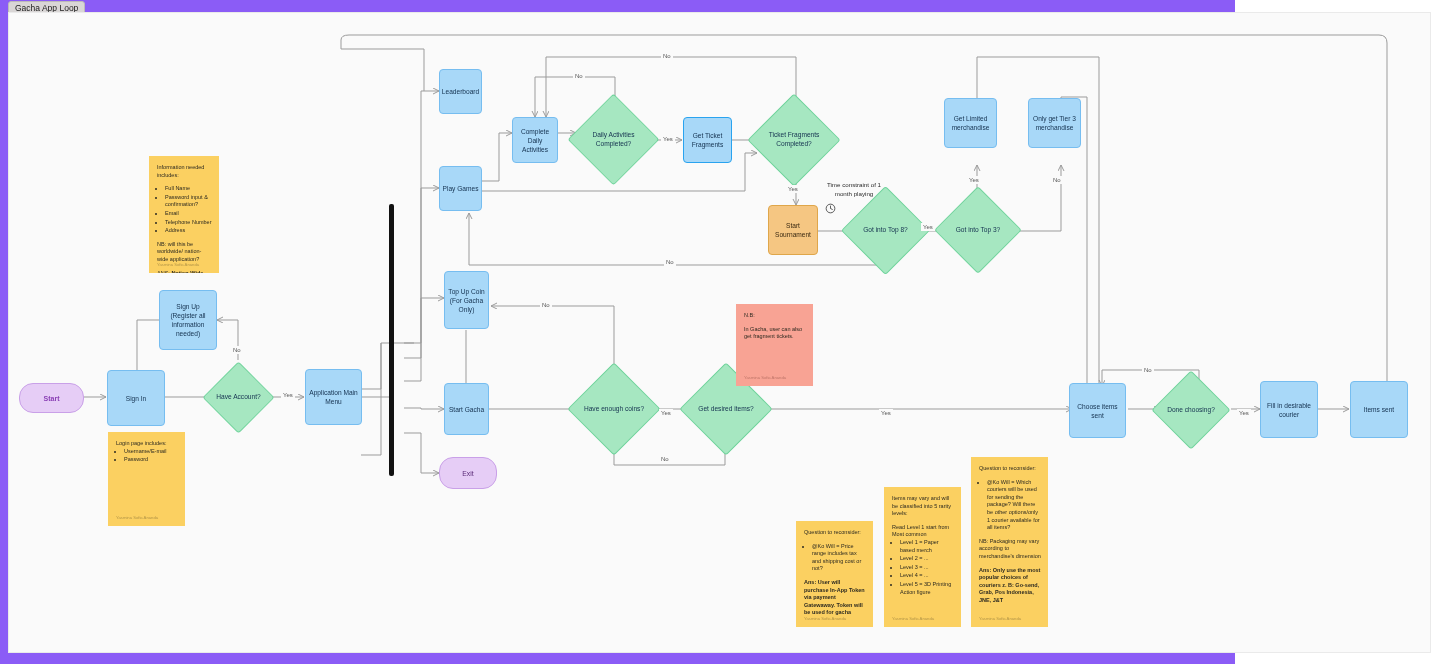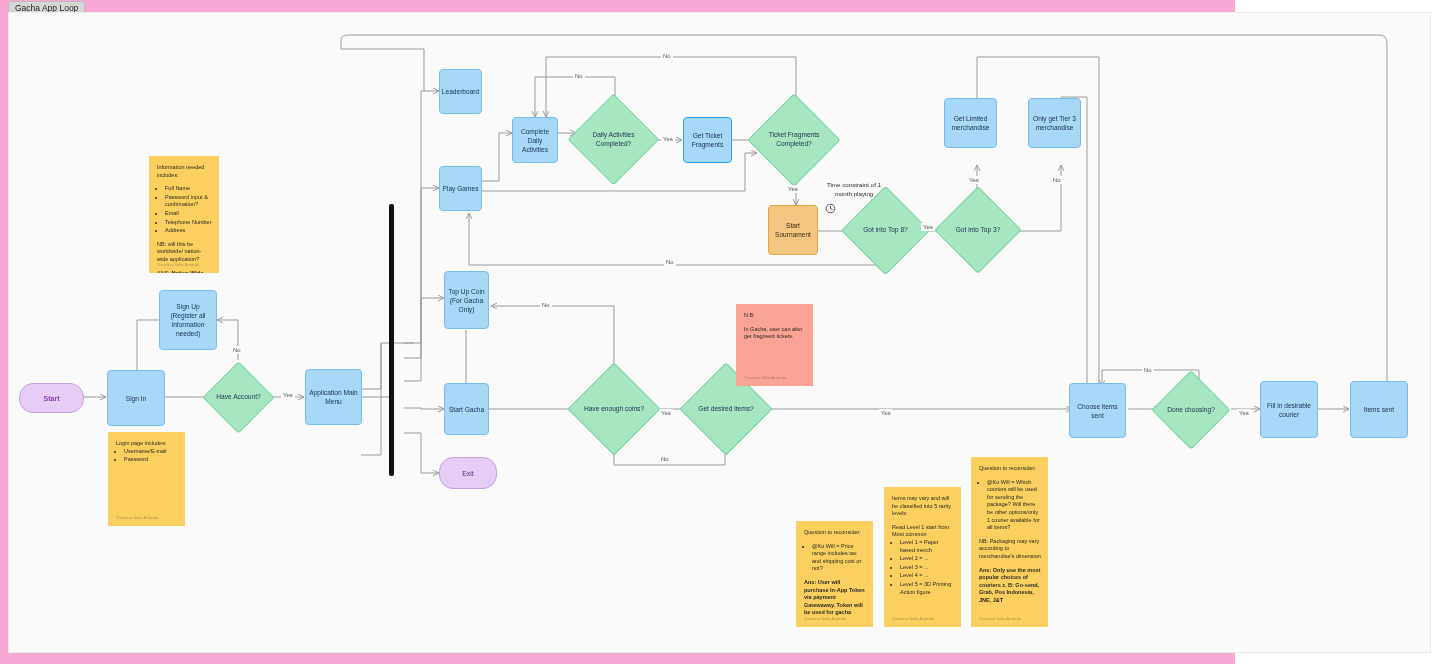--- a/index.html
+++ b/index.html
@@ -2,21 +2,21 @@
 <html><head>
 <meta charset="utf-8">
 <style>
   * { box-sizing: border-box; margin: 0; padding: 0; }
   html, body {
     width: 1439px; height: 664px;
     background: #ffffff;
     font-family: "Liberation Sans", sans-serif;
     overflow: hidden;
   }
-  #app { position: relative; width: 1235px; height: 664px; background: #f9a8d4; }
+  #app { position: relative; width: 1235px; height: 664px; background: #8b5cf6; }
 
   
   .tab {
     position: absolute; left: 8px; top: 1px;
     background: #d9d6d6; color: #1b1b1b;
     font-size: 8.5px; line-height: 11px;
     padding: 1px 6px 2px 6px;
     border: 1px solid #bdbaba; border-radius: 3px 3px 0 0;
     white-space: nowrap;
   }

